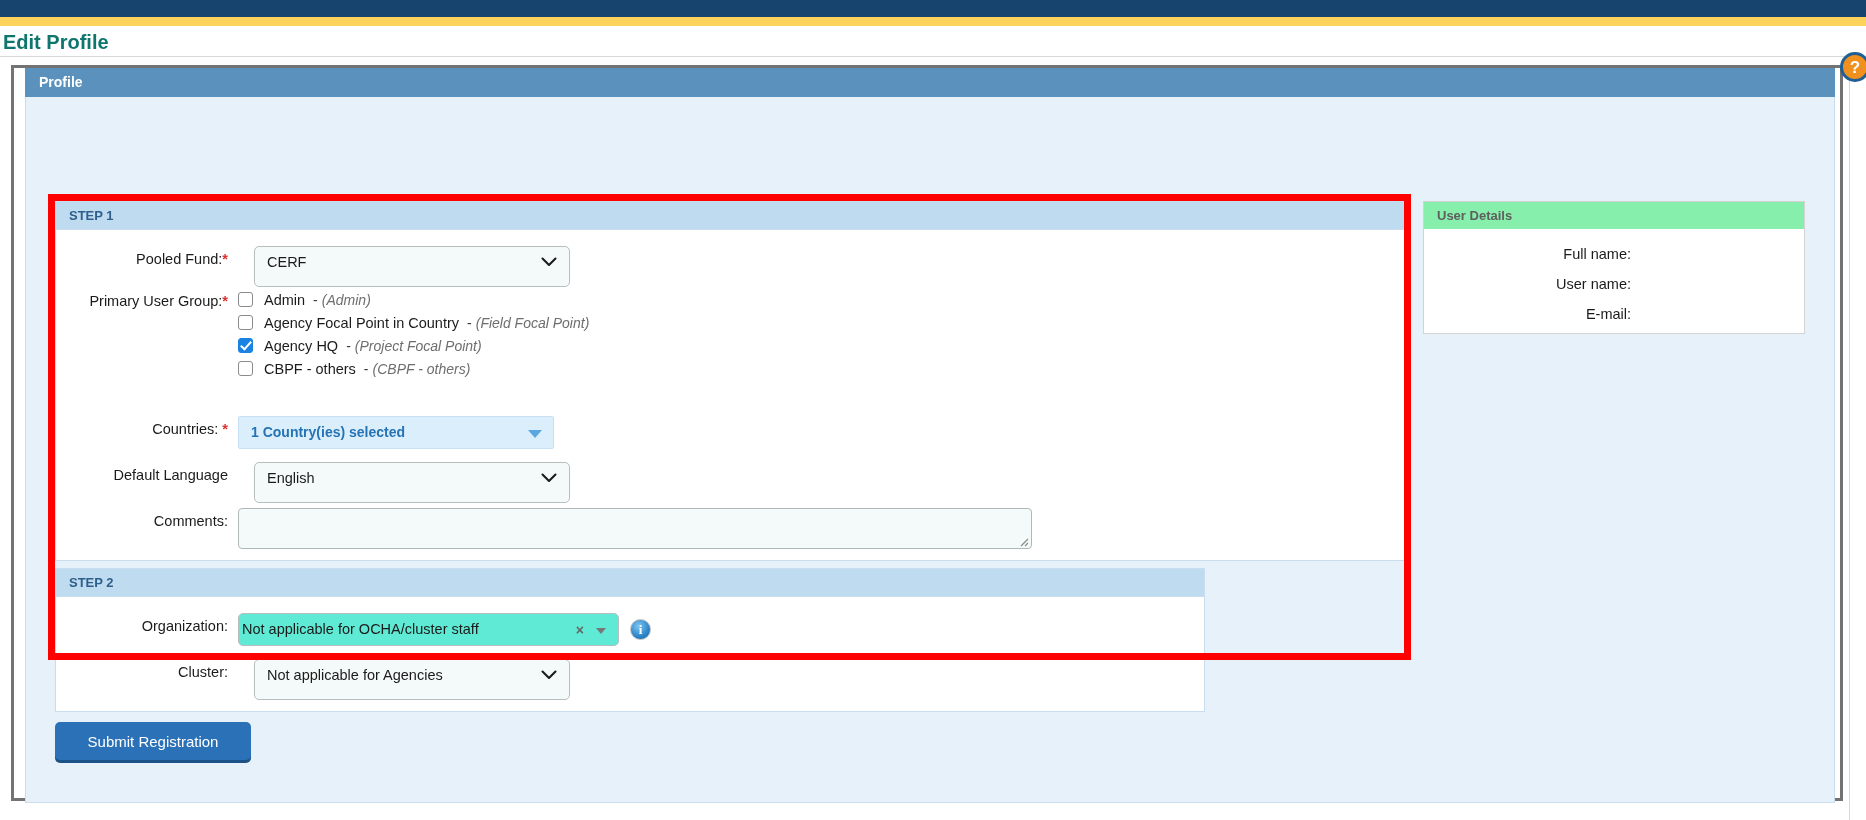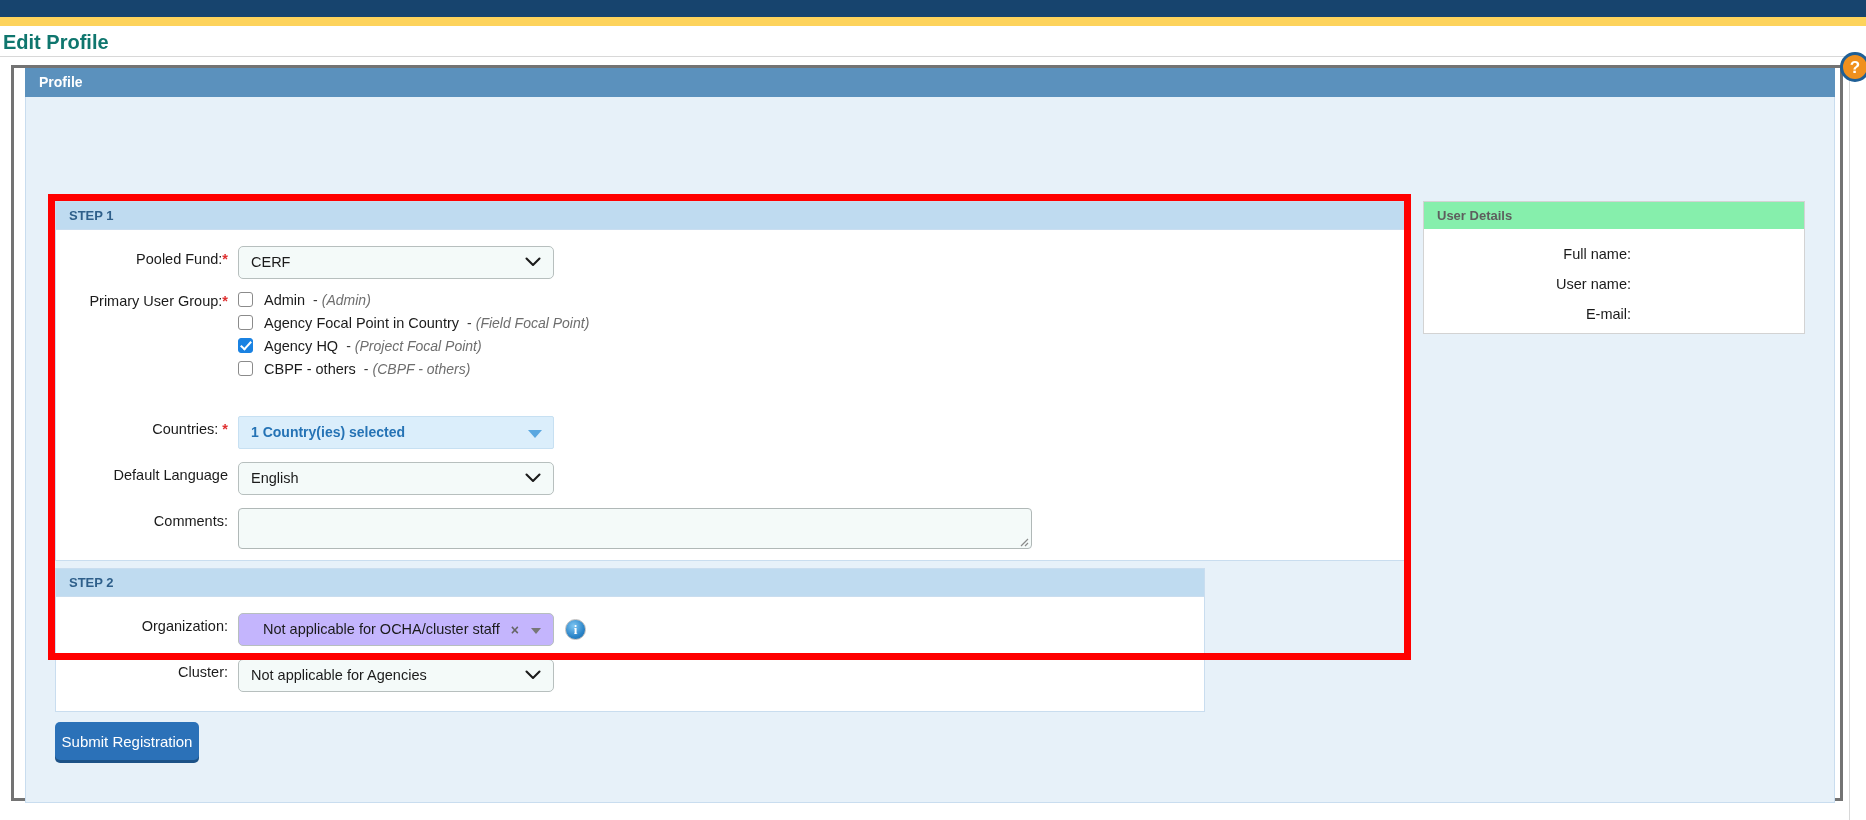--- a/index.html
+++ b/index.html
@@ -107,31 +107,32 @@
     font-size: 14.5px;
     color: #1b1b1b;
     padding-right: 10px;
     padding-top: 5px;
     white-space: nowrap;
   }
   .req { color: #e03030; font-weight: bold; }
 
   
   .sel {
-    width: 316px; height: 33px;
+    width: 316px; height: 41px;
     background: #f4faf9;
     border: 1px solid #b7bfbe;
     border-radius: 5px;
     font-size: 14.5px;
     color: #1b1b1b;
     line-height: 31px;
     padding-left: 12px;
     position: relative;
     white-space: nowrap;
     overflow: hidden;
+    margin-left: 16px;
   }
   .chev {
     position: absolute; right: 12px; top: 0;
     height: 33px; width: 16px;
   }
   .chev svg { display: block; margin-top: 10px; }
 
   
   .ms {
     width: 316px; height: 33px;
@@ -200,28 +201,28 @@
   
   #step2-panel {
     position: absolute; left: 29px; top: 471px;
     width: 1150px; height: 144px;
     background: #ffffff;
     border: 1px solid #c9ddef;
   }
 
   
   .s2 {
-    width: 316px; height: 33px;
-    background: #c4b5fd;
+    width: 381px; height: 33px;
+    background: #5eead4;
     border: 1px solid #b7bfbe;
     border-radius: 5px;
     font-size: 14.5px;
     color: #1b1b1b;
     line-height: 31px;
-    padding-left: 24px;
+    padding-left: 3px;
     position: relative;
     white-space: nowrap;
     overflow: hidden;
   }
   .s2-clear {
     position: absolute; right: 34px; top: 0;
     height: 33px; line-height: 33px;
     font-size: 14px; color: #666;
     font-weight: bold;
   }
@@ -241,21 +242,21 @@
     font-size: 13px; font-weight: bold;
     font-family: "Liberation Serif", serif;
     text-align: center; line-height: 20px;
     margin-left: 11px; margin-top: 6px;
     flex: none;
   }
 
   
   #submit-btn {
     position: absolute; left: 29px; top: 625px;
-    width: 144px; height: 38px;
+    width: 196px; height: 38px;
     background: #2b71b8;
     border: none;
     border-radius: 5px;
     box-shadow: 0 3px 0 #1d5287;
     color: #ffffff;
     font-size: 15px;
     font-family: "Liberation Sans", sans-serif;
     cursor: pointer;
   }
 

